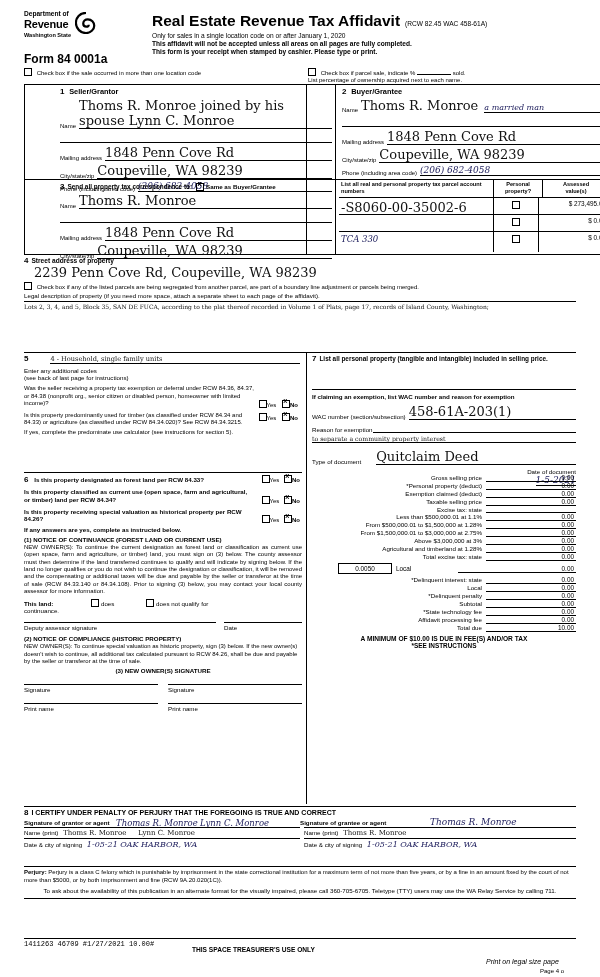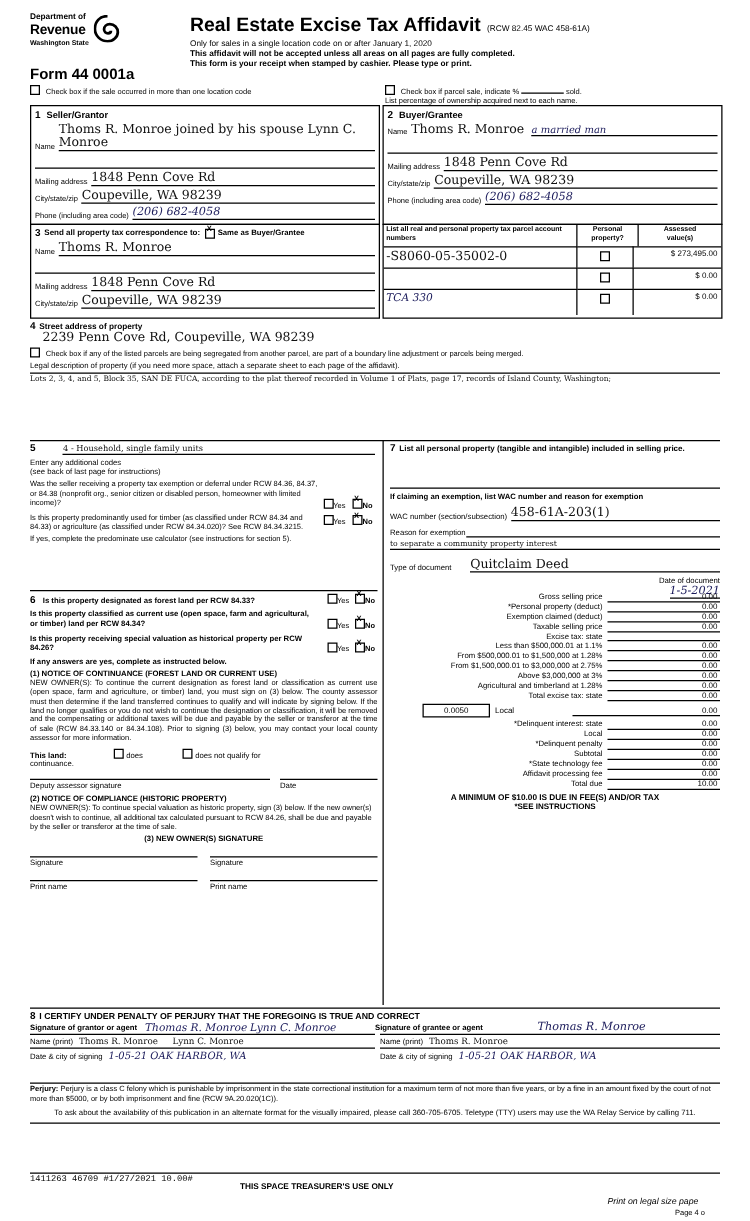--- a/index.html
+++ b/index.html
@@ -1,21 +1,21 @@
 <!DOCTYPE html>
 <html><head>
 <meta charset="utf-8">
 <style>
   html,body{margin:0;padding:0;background:#ffffff;}
   body{width:600px;height:977px;font-family:"Liberation Sans",sans-serif;color:#000;font-size:6.2px;position:relative;overflow:hidden;}
   .page{position:relative;width:600px;height:826px;background:#fff;}
   .bold{font-weight:bold;}
   .hand{font-family:"DejaVu Serif",serif;font-style:italic;font-size:8px;color:#1a1a5a;}
-  .handb{font-family:"DejaVu Serif",serif;font-size:10px;color:#111;}
-  .box{border:1px solid #000;}
+  .handb{font-family:"DejaVu Serif",serif;font-size:13px;color:#111;}
+  .box{border:1px solid #000;padding-left:32px;}
   .ck{display:inline-block;width:6px;height:6px;border:1px solid #000;vertical-align:-1px;}
   .ckf{display:inline-block;width:6px;height:6px;border:1px solid #000;vertical-align:-1px;position:relative;}
   .ckf:after{content:"X";position:absolute;left:0.3px;top:-2.6px;font-size:6px;font-weight:bold;}
   .hdr{position:absolute;}
   .sec{position:absolute;}
   .num{font-weight:bold;font-size:8px;}
   .lbl{font-size:6px;}
   .rule{position:absolute;background:#000;}
   table{border-collapse:collapse;}
 </style>
@@ -31,25 +31,25 @@
         <div class="bold" style="font-size:11px;letter-spacing:-0.2px;">Revenue</div>
         <div class="bold" style="font-size:5.6px;">Washington State</div>
       </div>
       <div style="margin-left:4px;margin-top:2px;">
         <svg width="22" height="22" viewBox="0 0 24 24">
             <path d="M12 1 C5 1 1 6 1 12 C1 18 6 23 12 23 C17 23 21 19 21 15 C21 11 18 8 14 8 C11 8 9 10 9 12.5 C9 14.6 10.6 16 12.4 16 C14 16 15 15 15 13.8" fill="none" stroke="#000" stroke-width="2.4"></path>
           </svg>
       </div>
     </div>
   </div>
-  <div class="hdr bold" style="left:24px;top:52px;font-size:12px;">Form 44 0001a</div>
+  <div class="hdr bold" style="left:24px;top:52px;font-size:12px;">Form 84 0001a</div>
 
   <div class="hdr" style="left:152px;top:12px;width:430px;">
     <div style="display:flex;align-items:baseline;">
-      <span class="bold" style="font-size:15.5px;">Real Estate Excise Tax Affidavit</span>
+      <span class="bold" style="font-size:15.5px;">Real Estate Revenue Tax Affidavit</span>
       <span style="font-size:6.6px;margin-left:5px;">(RCW 82.45 WAC 458-61A)</span>
     </div>
     <div style="font-size:6.6px;margin-top:2px;">Only for sales in a single location code on or after January 1, 2020</div>
     <div class="bold" style="font-size:6.6px;margin-top:1px;">This affidavit will not be accepted unless all areas on all pages are fully completed.</div>
     <div class="bold" style="font-size:6.6px;margin-top:1px;">This form is your receipt when stamped by cashier. Please type or print.</div>
   </div>
 
   <div class="hdr" style="left:24px;top:68px;width:280px;font-size:6px;">
     <span class="ck"></span>
     <span style="margin-left:3px;">Check box if the sale occurred in more than one location code</span>
@@ -145,21 +145,21 @@
       <div class="bold" style="width:44px;font-size:5.6px;padding:1px 2px;border-right:1px solid #000;text-align:center;line-height:1.2;">
         <div>Personal</div>
         <div>property?</div>
       </div>
       <div class="bold" style="flex:1;font-size:5.6px;padding:1px 2px;text-align:center;line-height:1.2;">
         <div>Assessed</div>
         <div>value(s)</div>
       </div>
     </div>
     <div style="display:flex;height:17px;">
-      <div class="handb" style="width:150px;padding:2px;border-right:1px solid #000;border-top:1px solid #000;">-S8060-05-35002-0</div>
+      <div class="handb" style="width:150px;padding:2px;border-right:1px solid #000;border-top:1px solid #000;">-S8060-00-35002-6</div>
       <div style="width:44px;border-right:1px solid #000;border-top:1px solid #000;text-align:center;padding-top:3px;"><span class="ck"></span></div>
       <div style="flex:1;border-top:1px solid #000;padding:2px 3px;font-size:6.4px;text-align:right;">$ 273,495.00</div>
     </div>
     <div style="display:flex;height:17px;">
       <div class="handb" style="width:150px;padding:2px;border-right:1px solid #000;border-top:1px solid #000;"></div>
       <div style="width:44px;border-right:1px solid #000;border-top:1px solid #000;text-align:center;padding-top:3px;"><span class="ck"></span></div>
       <div style="flex:1;border-top:1px solid #000;padding:2px 3px;font-size:6.4px;text-align:right;">$ 0.00</div>
     </div>
     <div style="display:flex;height:21px;">
       <div class="hand" style="width:150px;padding:2px;border-right:1px solid #000;border-top:1px solid #000;font-size:8.5px;">TCA  330</div>

